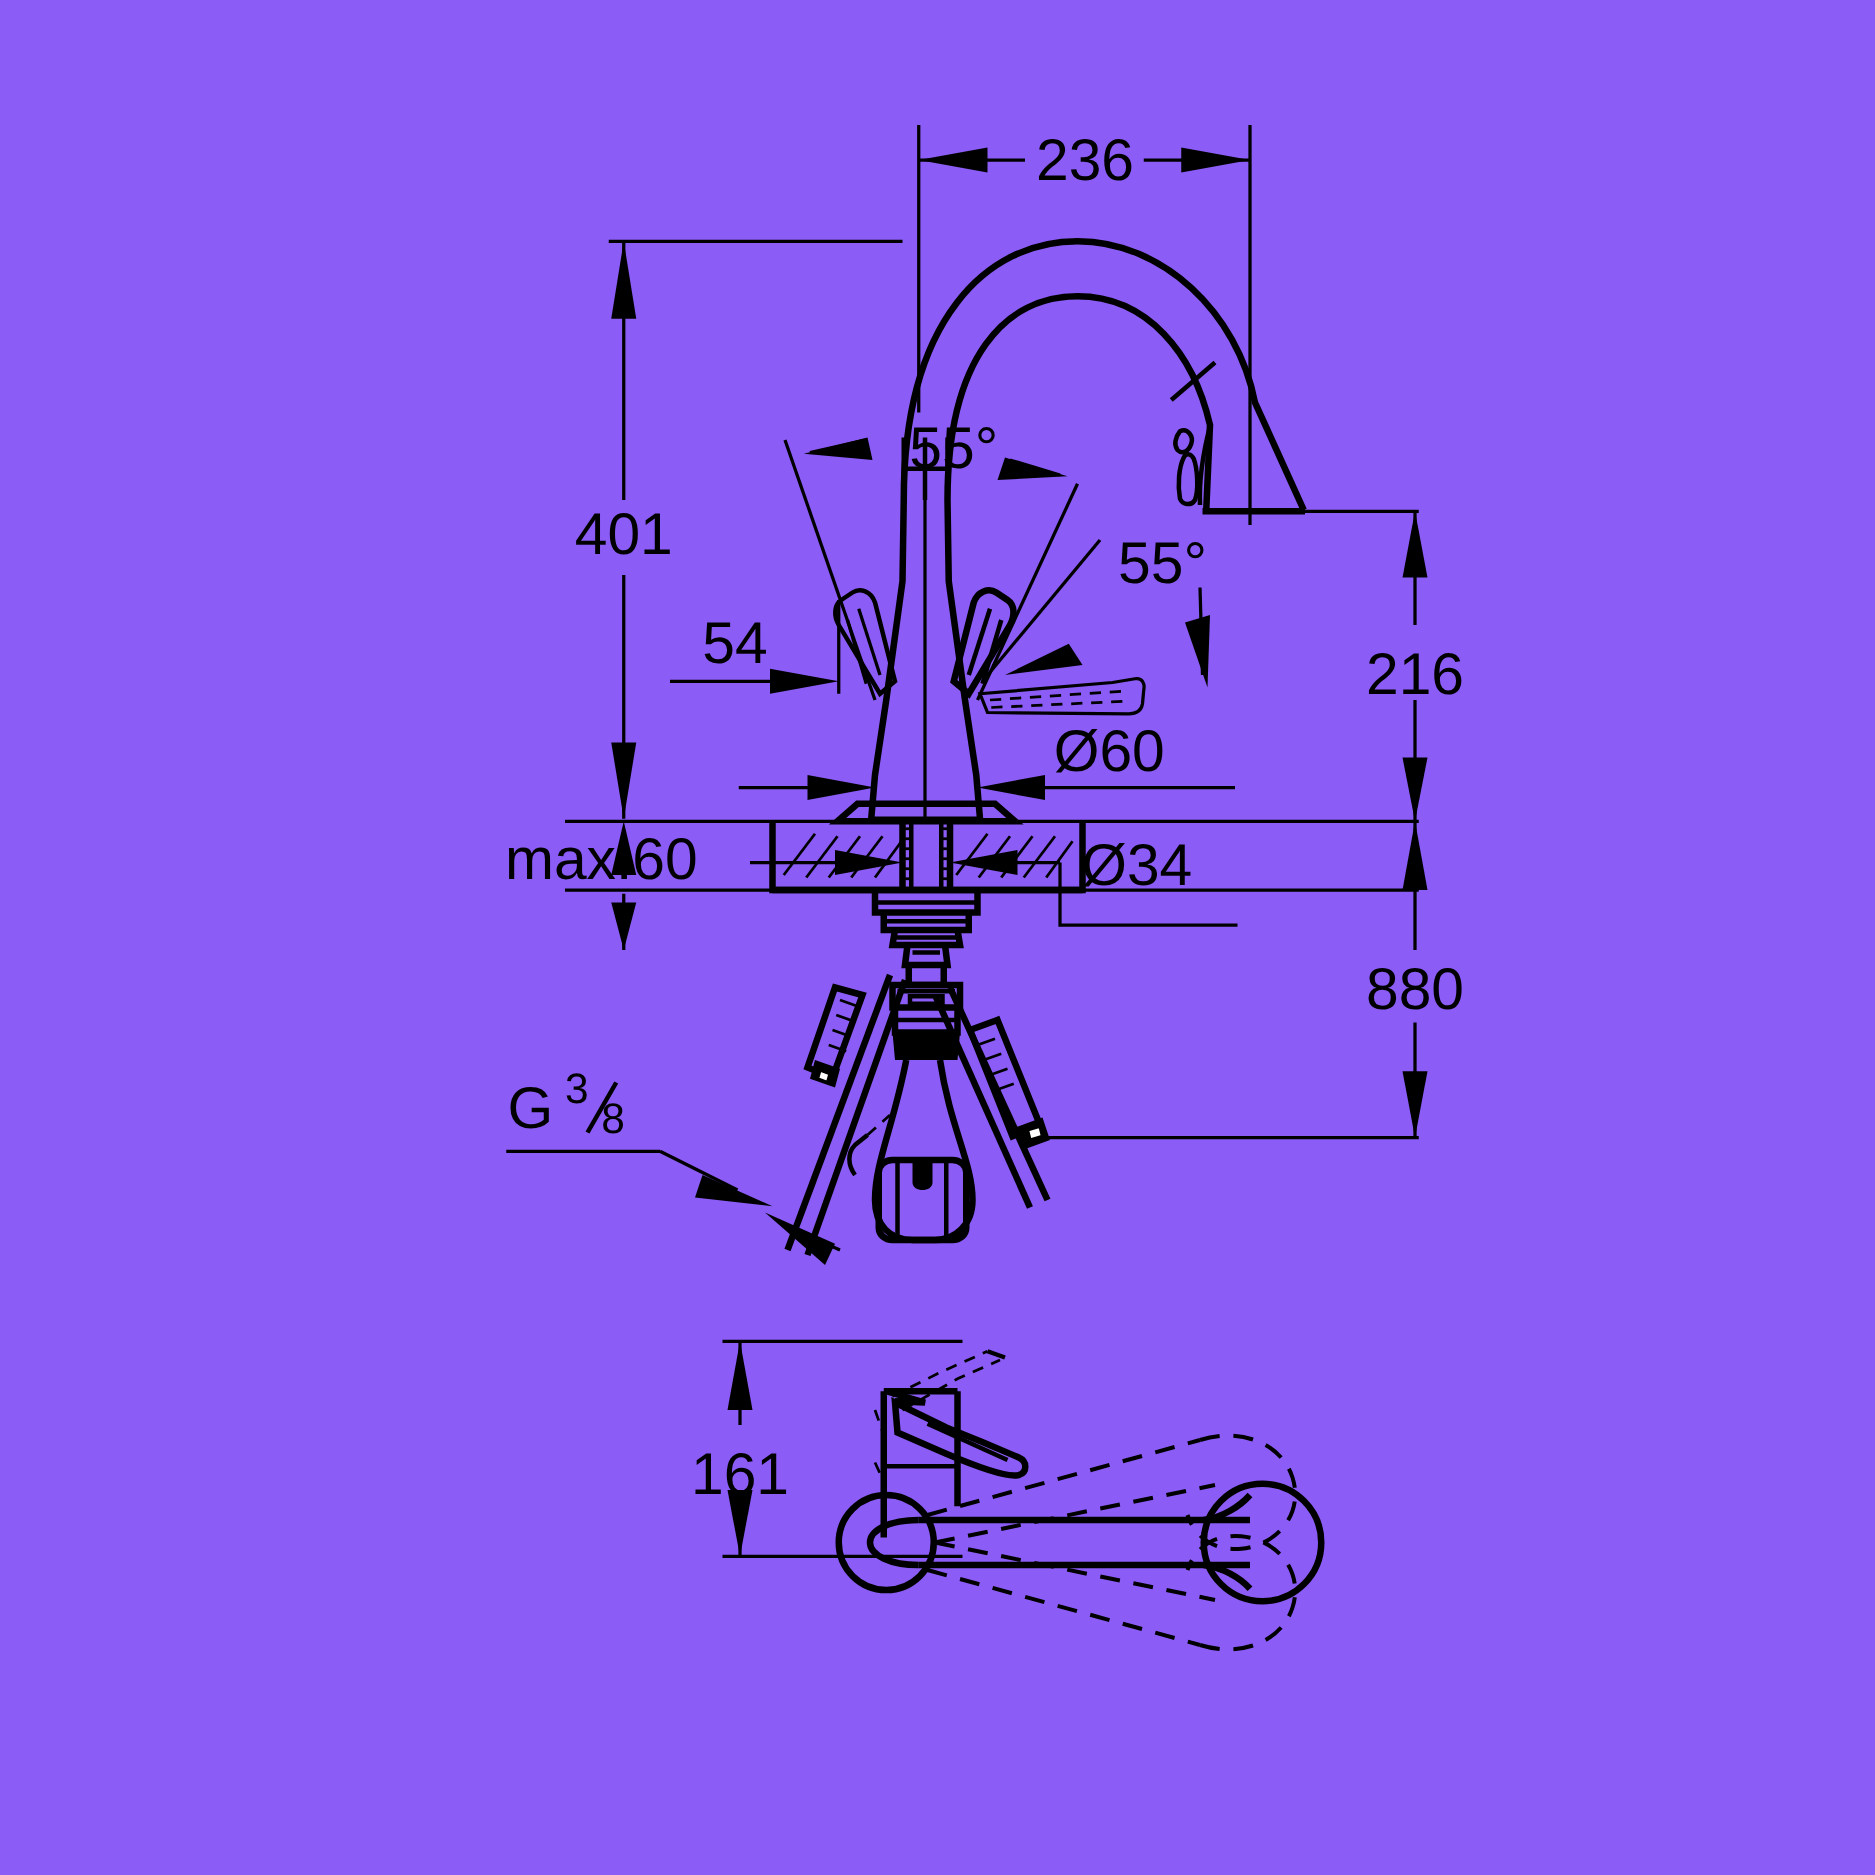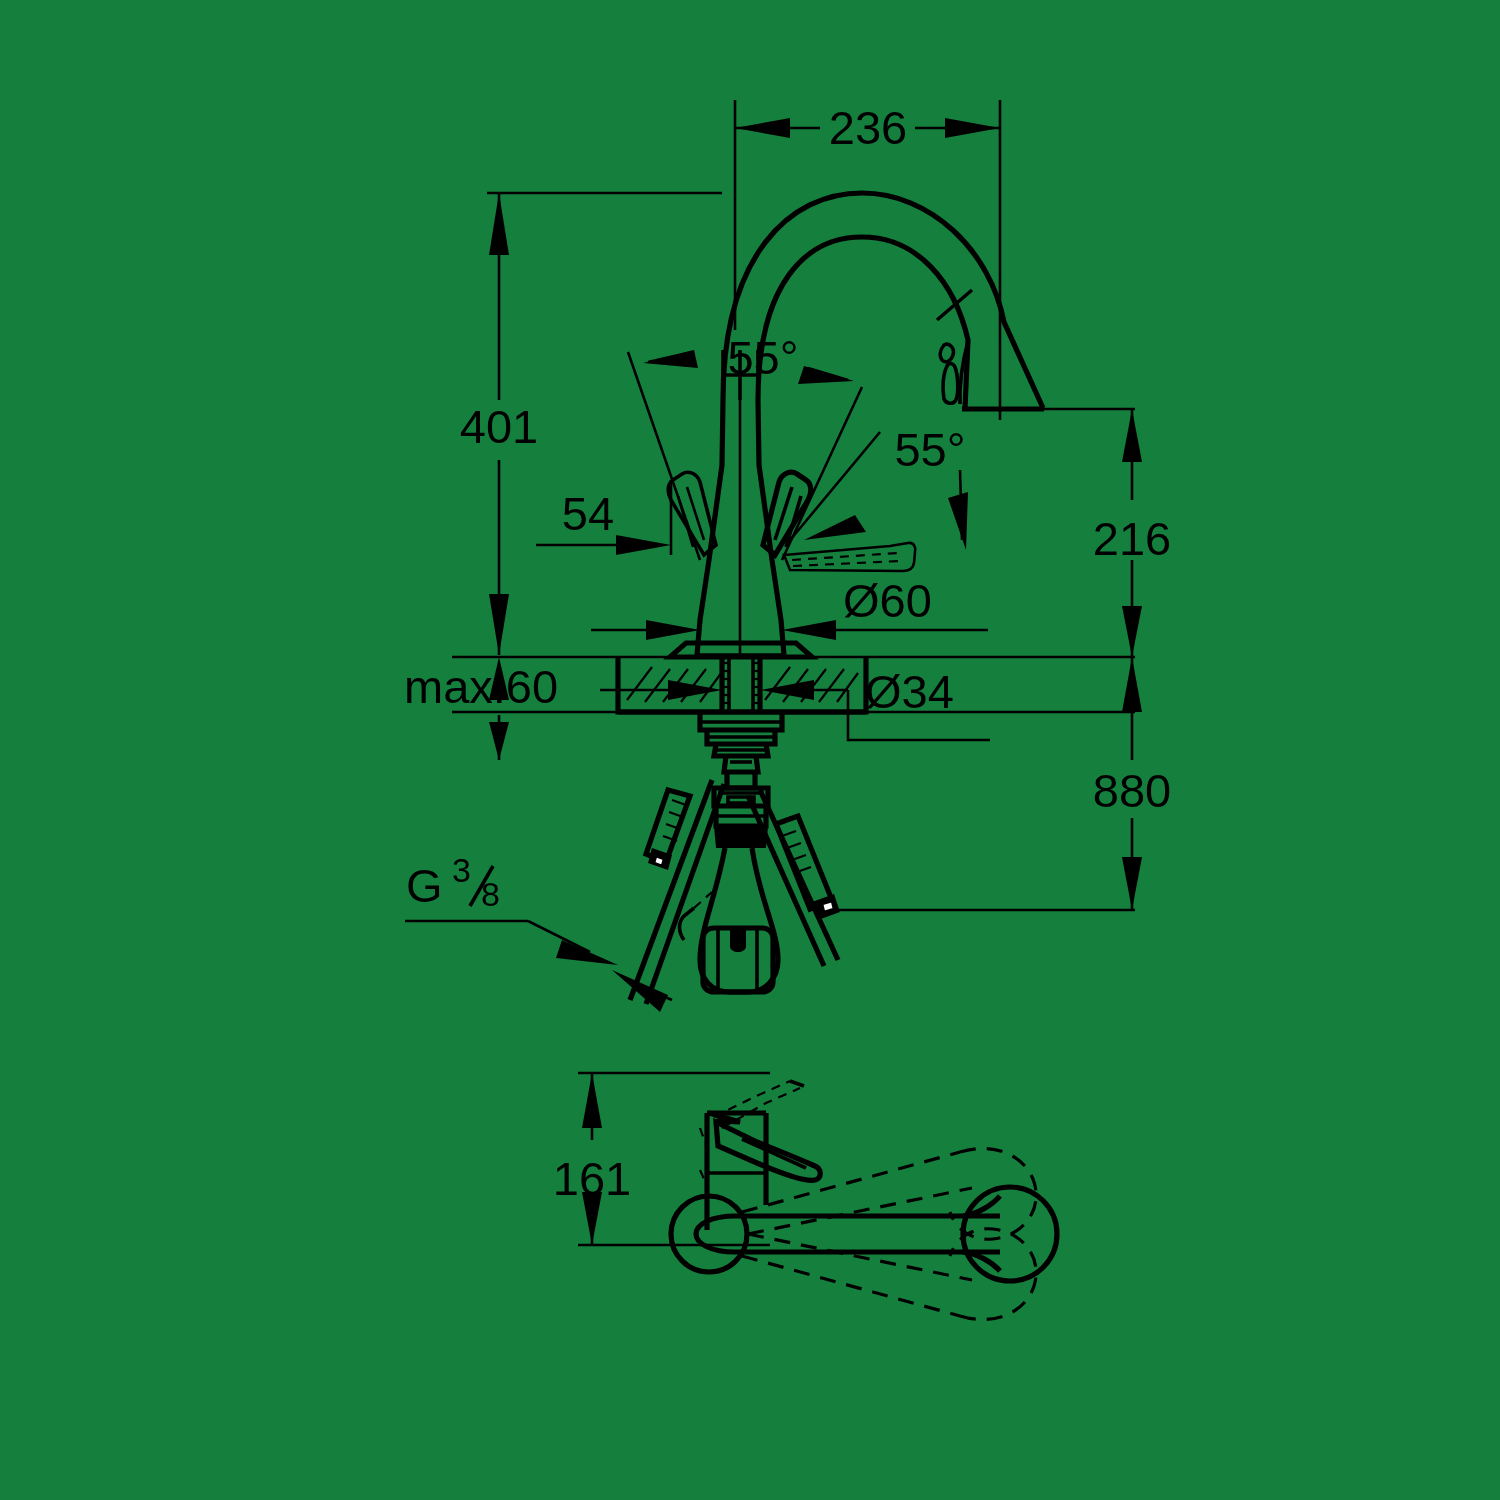--- a/index.html
+++ b/index.html
@@ -10,21 +10,21 @@
   body {
     width: 1500px;
     height: 1500px;
     font-family: "Liberation Sans", sans-serif;
     overflow: hidden;
   }
   #drawing-root {
     position: relative;
     width: 1500px;
     height: 1500px;
-    background: #15803d;
+    background: #8b5cf6;
   }
   svg.tech-drawing {
     display: block;
     width: 1500px;
     height: 1500px;
   }
   .ln { stroke: #000000; fill: none; stroke-linecap: butt; }
   .thin { stroke-width: 2.6; }
   .thick { stroke-width: 5.2; }
   .med { stroke-width: 3.6; }

